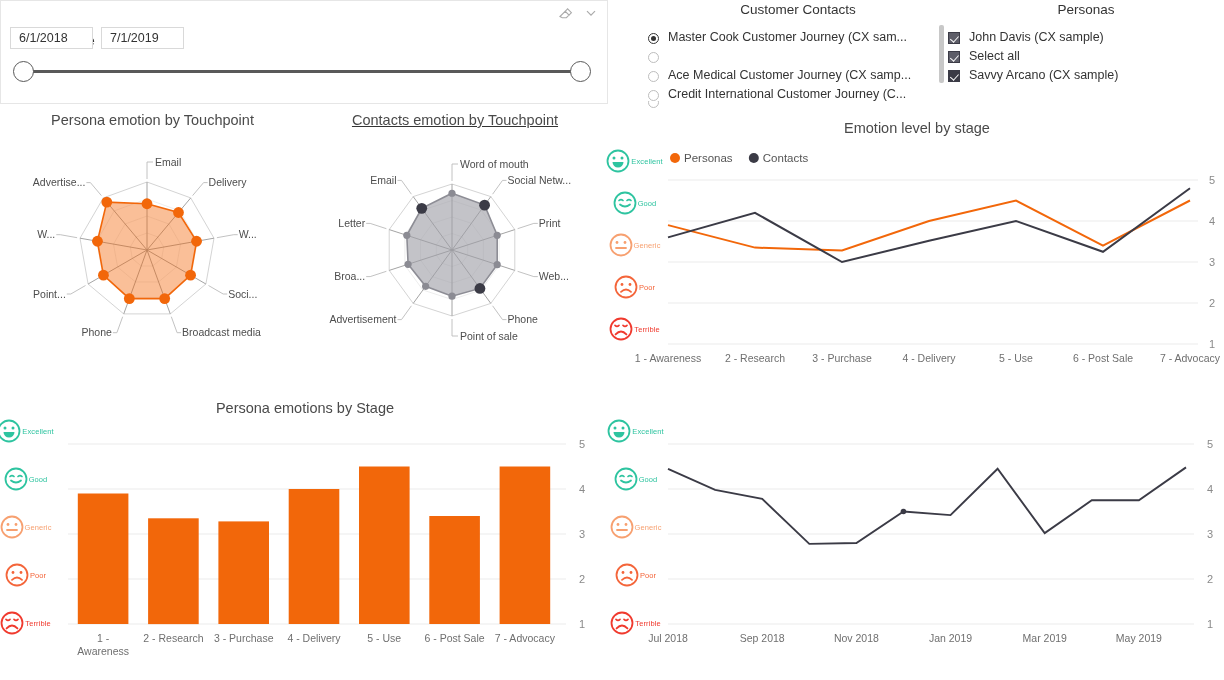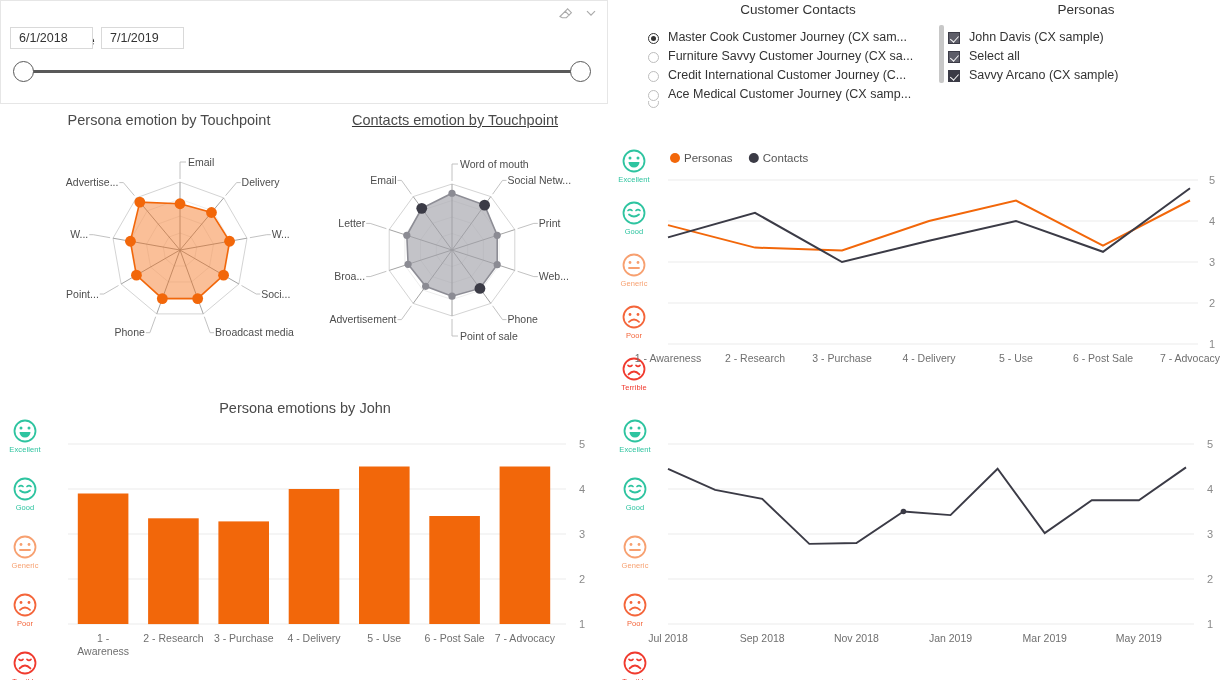--- a/index.html
+++ b/index.html
@@ -40,26 +40,26 @@
   .cbx.on::after{content:"";position:absolute;left:3px;top:0.5px;width:3.5px;height:7px;
     border:solid #fff;border-width:0 1.6px 1.6px 0;transform:rotate(42deg);}
   .cbx.on.dim{background:#5d5d68;}
   .jscroll{position:absolute;right:4px;top:0;width:5px;height:58px;background:#c8c8c8;border-radius:2px;}
   .opt.cut{height:7px;}
 
   
   .vtitle{text-align:center;font-size:14.5px;color:#4a4a4a;font-weight:400;}
 
   
-  #radar1{left:0;top:112px;width:305px;height:285px;padding-left:33px;}
+  #radar1{left:0;top:112px;width:305px;height:285px;}
   #radar2{left:300px;top:112px;width:310px;height:285px;text-decoration:underline;}
 
   
   .escale{position:absolute;width:44px;display:flex;flex-direction:column;align-items:center;}
-  .eitem{display:flex;flex-direction:column;align-items:center;}
+  .eitem{display:flex;flex-direction:row;align-items:center;}
   .elab{font-size:7.5px;margin-top:1px;letter-spacing:.1px;}
 
   
   #line1{left:610px;top:120px;width:614px;height:277px;}
   #bar1{left:0;top:400px;width:610px;height:280px;}
   #line2{left:610px;top:400px;width:614px;height:280px;}
   svg{display:block;}
 </style>
 </head>
 <body>
@@ -92,29 +92,28 @@
 
 <div class="panel" id="journeys">
   <div class="slicer-title">Customer Contacts</div>
   <div class="opt-list">
     <div class="opt">
       <span class="radio on"></span>
       <span>Master Cook Customer Journey (CX sam...</span>
     </div>
     <div class="opt">
       <span class="radio"></span>
-      <span>Furniture Savvy Customer Journey (CX sa...</span>
+    </div>
+    <div class="opt">
+      <span class="radio"></span>
+      <span>Ace Medical Customer Journey (CX samp...</span>
     </div>
     <div class="opt">
       <span class="radio"></span>
       <span>Credit International Customer Journey (C...</span>
-    </div>
-    <div class="opt">
-      <span class="radio"></span>
-      <span>Ace Medical Customer Journey (CX samp...</span>
     </div>
     <div class="opt cut">
       <span class="radio"></span>
     </div>
     <div class="jscroll"></div>
   </div>
 </div>
 
 <div class="panel" id="personas">
   <div class="slicer-title">Personas</div>
@@ -226,20 +225,21 @@
       <path d="M86.4 143.3 L70.2 148.6 L66.2 148.6" fill="none" stroke="#bbb" stroke-width="0.9"></path>
       <text x="65.2" y="152.1" text-anchor="end" font-size="10.5" fill="#4d4d4d" font-family="&quot;Liberation Sans&quot;,sans-serif">Broa...</text>
       <path d="M86.4 100.7 L70.2 95.4 L66.2 95.4" fill="none" stroke="#bbb" stroke-width="0.9"></path>
       <text x="65.2" y="98.9" text-anchor="end" font-size="10.5" fill="#4d4d4d" font-family="&quot;Liberation Sans&quot;,sans-serif">Letter</text>
       <path d="M111.4 66.2 L101.5 52.4 L97.5 52.4" fill="none" stroke="#bbb" stroke-width="0.9"></path>
       <text x="96.5" y="55.9" text-anchor="end" font-size="10.5" fill="#4d4d4d" font-family="&quot;Liberation Sans&quot;,sans-serif">Email</text>
     </svg>
 </div>
 
 <div class="panel" id="line1">
+  <div class="vtitle">Emotion level by stage</div>
   <div class="escale" id="escale1" style="left:2px;top:28px;">
       <div class="eitem" style="margin-bottom: 16px;">
         <span>
           <svg width="26" height="26" viewBox="0 0 26 26">
             <circle cx="13" cy="13" r="10.5" fill="none" stroke="#2EC4A0" stroke-width="1.8"></circle>
             <circle cx="9" cy="10" r="1.5" fill="#2EC4A0"></circle>
             <circle cx="17" cy="10" r="1.5" fill="#2EC4A0"></circle>
             <path d="M7.5 14 A5.5 5.5 0 0 0 18.5 14 Z" fill="#2EC4A0"></path>
           </svg>
         </span>
@@ -311,21 +311,21 @@
       <text x="493" y="218" font-size="10.5" fill="#6f6f6f" text-anchor="middle" font-family="&quot;Liberation Sans&quot;,sans-serif">6 - Post Sale</text>
       <text x="580" y="218" font-size="10.5" fill="#6f6f6f" text-anchor="middle" font-family="&quot;Liberation Sans&quot;,sans-serif">7 - Advocacy</text>
       <circle cx="65" cy="14" r="5" fill="#F2670A"></circle>
       <text x="74" y="18" font-size="11.5" fill="#555" font-family="&quot;Liberation Sans&quot;,sans-serif">Personas</text>
       <circle cx="143.8" cy="14" r="5" fill="#3B3B46"></circle>
       <text x="152.8" y="18" font-size="11.5" fill="#555" font-family="&quot;Liberation Sans&quot;,sans-serif">Contacts</text>
     </svg>
 </div>
 
 <div class="panel" id="bar1">
-  <div class="vtitle">Persona emotions by John</div>
+  <div class="vtitle">Persona emotions by Stage</div>
   <div class="escale" id="escale2" style="left:3px;top:18px;">
       <div class="eitem" style="margin-bottom: 22px;">
         <span>
           <svg width="26" height="26" viewBox="0 0 26 26">
             <circle cx="13" cy="13" r="10.5" fill="none" stroke="#2EC4A0" stroke-width="1.8"></circle>
             <circle cx="9" cy="10" r="1.5" fill="#2EC4A0"></circle>
             <circle cx="17" cy="10" r="1.5" fill="#2EC4A0"></circle>
             <path d="M7.5 14 A5.5 5.5 0 0 0 18.5 14 Z" fill="#2EC4A0"></path>
           </svg>
         </span>

